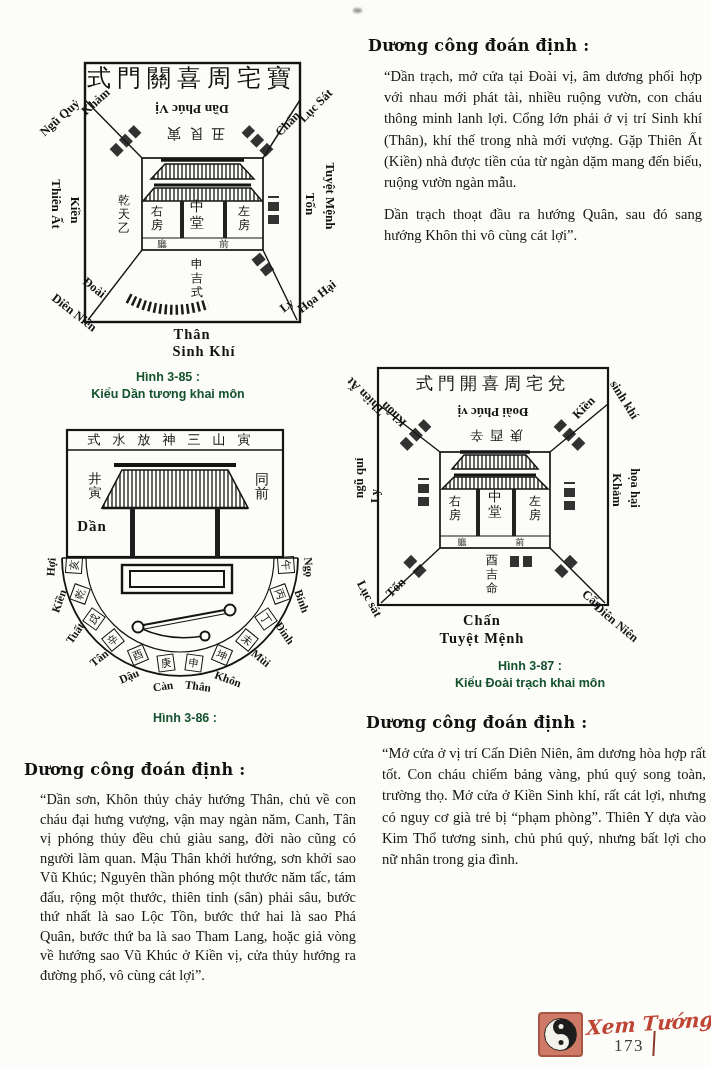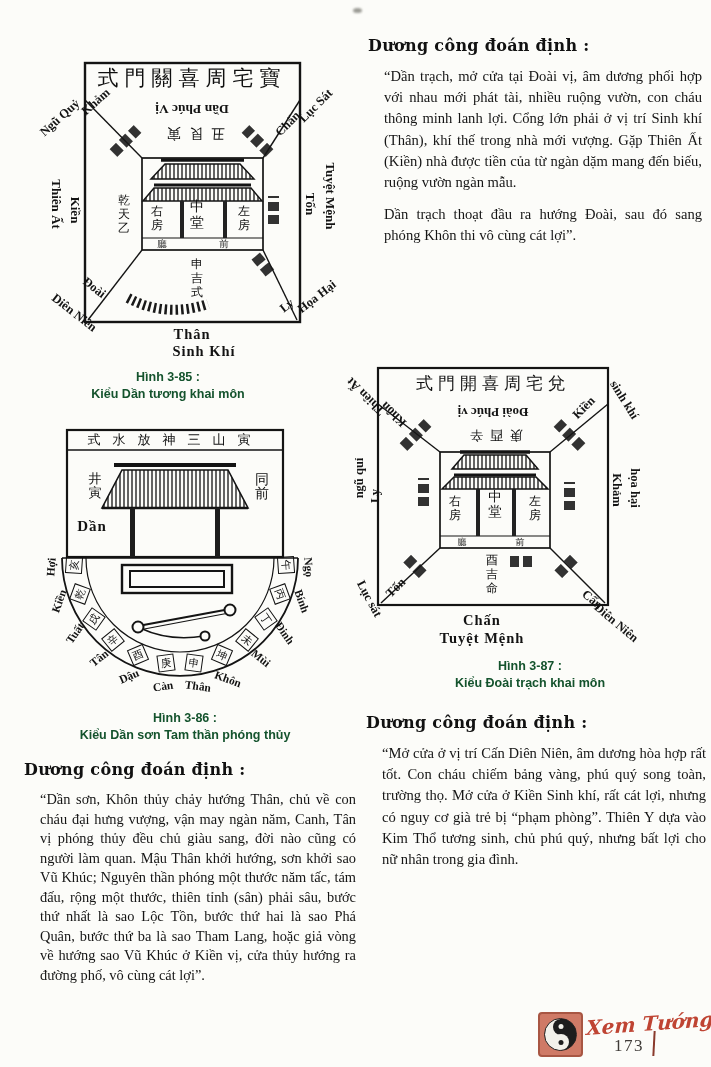--- a/index.html
+++ b/index.html
@@ -75,21 +75,21 @@
     <rect x="102" y="106" width="121" height="92" fill="none" stroke="#141414" stroke-width="1.7"></rect>
     <line x1="102" y1="186" x2="223" y2="186" stroke="#141414" stroke-width="1.2"></line>
     <path d="M121,108 H204" stroke="#141414" stroke-width="3.5"></path>
     <polygon points="125,112 200,112 214,127 111,127" fill="url(#h385)" stroke="#141414" stroke-width="1.5"></polygon>
     <path d="M114,133 H211" stroke="#141414" stroke-width="3"></path>
     <polygon points="114,136 211,136 222,149 103,149" fill="url(#h385)" stroke="#141414" stroke-width="1.5"></polygon>
     <rect x="140" y="149" width="4" height="37" fill="#222"></rect>
     <rect x="183" y="149" width="4" height="37" fill="#222"></rect>
     <path d="M88,246 Q125,266 168,252" fill="none" stroke="#1a1a1a" stroke-width="10" stroke-dasharray="2.5 3"></path>
   </svg>
-  <span class="cnrow" style="left:152px;top:26px;font-size:21px;letter-spacing:6px">式門關喜周宅寶</span>
+  <span class="cnrow" style="left:152px;top:26px;font-size:24px;letter-spacing:6px">式門關喜周宅寶</span>
   <span class="lab" style="left:152px;top:57px;--r:180deg;font-size:13.5px">Dần Phúc Vị</span>
   <span class="cnrow" style="left:152px;top:81px;--r:180deg;font-size:14px;letter-spacing:8px">丑艮寅</span>
   <span class="lab" style="left:56px;top:50px;--r:-42deg">Khảm</span>
   <span class="lab" style="left:20px;top:66px;--r:-42deg">Ngũ Quỷ</span>
   <span class="lab" style="left:248px;top:72px;--r:-45deg">Chấn</span>
   <span class="lab" style="left:276px;top:54px;--r:-45deg">Lục Sát</span>
   <span class="lab" style="left:16px;top:152px;--r:90deg;font-size:13px">Thiên Ất</span>
   <span class="lab" style="left:35px;top:158px;--r:90deg;font-size:13px">Kiền</span>
   <div class="vstack" style="left:84px;top:162px">乾天乙</div>
   <span class="lab" style="left:270px;top:152px;--r:90deg;font-size:13px">Tốn</span>
@@ -112,21 +112,21 @@
   <div class="sm" style="left:216px;top:198px;--r:-40deg;height:26px"></div>
 </div>
 <div class="cap" style="left:30px;top:369px;width:276px">
   <div>Hình 3-85 :</div>
   <div>Kiểu Dần tương khai môn</div>
 </div>
 
 <div class="tb" style="left:368px;top:36px;width:334px">
   <h3>Dương công đoán định :</h3>
   <p>“Dần trạch, mở cửa tại Đoài vị, âm dương phối hợp với nhau mới phát tài, nhiều ruộng vườn, con cháu thông minh lanh lợi. Cổng lớn phải ở vị trí Sinh khí (Thân), khí thế trong nhà mới vượng. Gặp Thiên Ất (Kiền) nhà được tiền của từ ngàn dặm mang đến biếu, ruộng vườn ngàn mẫu.</p>
-  <p>Dần trạch thoạt đầu ra hướng Đoài, sau đó sang phóng Khôn thi vô cùng cát lợi”.</p>
+  <p>Dần trạch thoạt đầu ra hướng Quân, sau đó sang hướng Khôn thi vô cùng cát lợi”.</p>
 </div>
 
 <div class="fig" style="left:30px;top:424px;width:315px;height:292px">
   <svg width="315" height="292" viewBox="0 0 315 292">
     <defs>
       <pattern id="h386" width="4" height="6" patternUnits="userSpaceOnUse">
         <path d="M2,0V6" stroke="#111" stroke-width="1.3"></path>
       </pattern>
     </defs>
     <rect x="37" y="6" width="216" height="127" fill="none" stroke="#141414" stroke-width="2.2"></rect>
@@ -174,21 +174,20 @@
   <span class="alab" style="left:133px;top:262px;--r:-8deg">Càn</span>
   <span class="alab" style="left:168px;top:262px;--r:8deg">Thân</span>
   <span class="alab" style="left:198px;top:255px;--r:20deg">Khôn</span>
   <span class="alab" style="left:231px;top:234px;--r:39deg">Mùi</span>
   <span class="alab" style="left:255px;top:209px;--r:55deg">Đinh</span>
   <span class="alab" style="left:272px;top:177px;--r:70deg">Bính</span>
   <span class="alab" style="left:279px;top:143px;--r:86deg">Ngọ</span>
 </div>
 <div class="cap" style="left:38px;top:710px;width:294px">
   <div>Hình 3-86 :</div>
-  <div>Kiểu Dần sơn Tam thần phóng thủy</div>
 </div>
 
 <div class="fig" style="left:352px;top:356px;width:340px;height:312px">
   <svg width="340" height="312" viewBox="0 0 340 312">
     <defs>
       <pattern id="h387" width="4" height="6" patternUnits="userSpaceOnUse">
         <path d="M2,0V6" stroke="#111" stroke-width="1.3"></path>
       </pattern>
     </defs>
     <rect x="26" y="12" width="230" height="237" fill="none" stroke="#141414" stroke-width="2.2"></rect>

